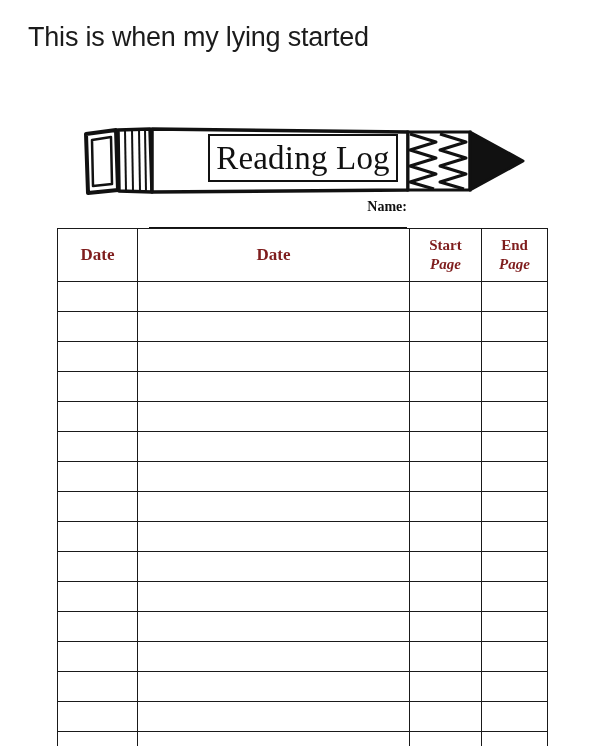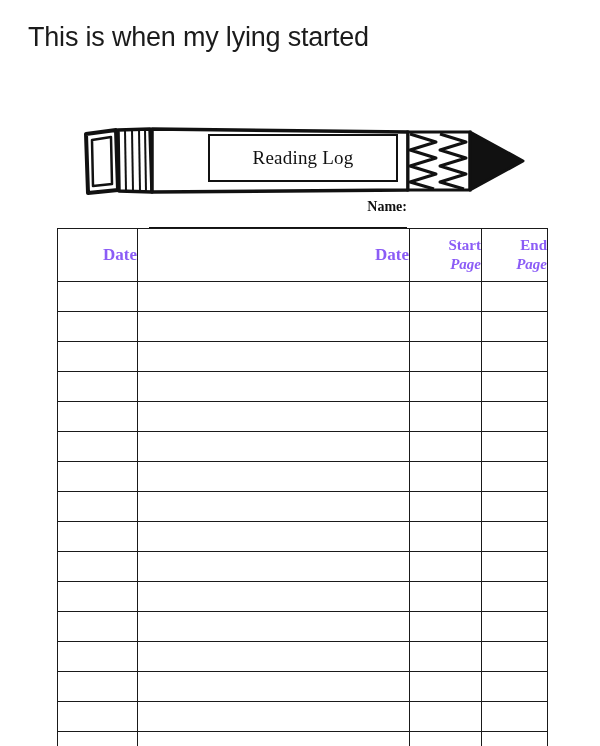--- a/index.html
+++ b/index.html
@@ -48,21 +48,21 @@
     width: 186px;
     height: 44px;
     border: 2.5px solid #111;
     background: #fff;
     display: flex;
     align-items: center;
     justify-content: center;
   }
   .pencil-label span {
     font-family: "Liberation Serif", serif;
-    font-size: 19px;
+    font-size: 33px;
     color: #111;
     letter-spacing: 0.2px;
   }
 
   
   .name-row {
     position: absolute;
     left: 148px;
     top: 200px;
     display: flex;
@@ -94,23 +94,23 @@
   }
   .log-table th,
   .log-table td {
     border: 1.4px solid #1a1a1a;
     padding: 0;
   }
   .log-table thead th {
     height: 52px;
     font-family: "Liberation Serif", serif;
     font-weight: bold;
-    color: #8b5cf6;
+    color: #7f1d1d;
     vertical-align: middle;
-    text-align: right;
+    text-align: center;
   }
   .th-date { font-size: 17px; }
   .th-title { font-size: 17px; }
   .th-small {
     font-size: 15px;
     line-height: 1.25;
   }
   .th-small .l2 { display: block; font-style: italic; }
   .log-table tbody td {
     height: 29px;

